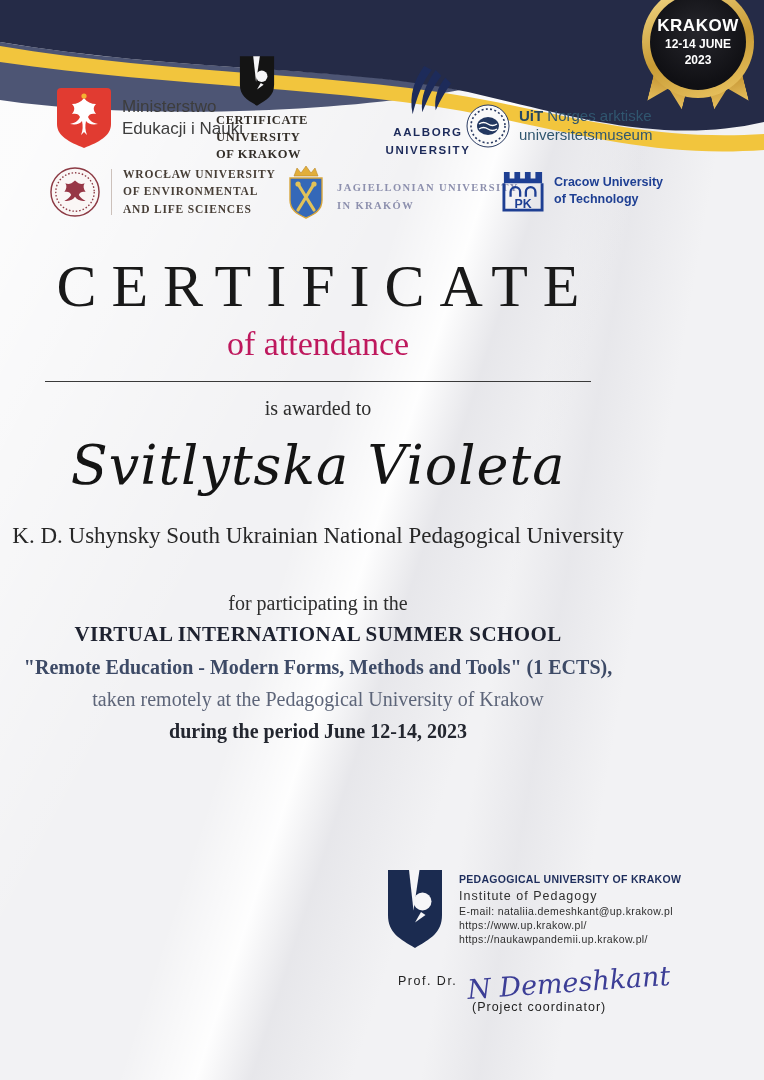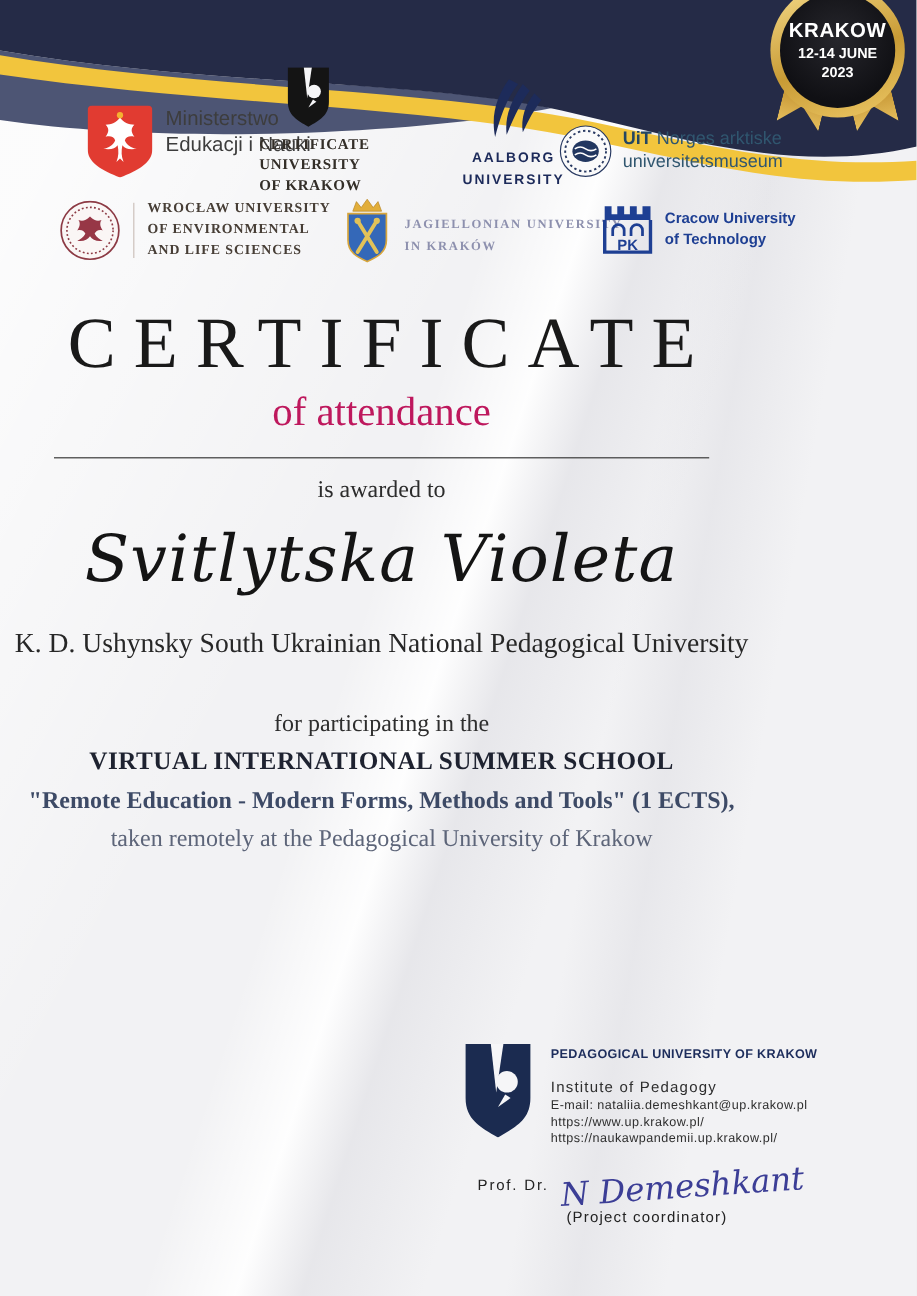--- a/index.html
+++ b/index.html
@@ -23,21 +23,21 @@
     background:linear-gradient(160deg,#f7dd8d,#c89b35 55%,#eec967);display:flex;align-items:center;justify-content:center;}
   .badge .disc{width:96px;height:96px;border-radius:50%;background:radial-gradient(circle at 50% 40%,#26262c,#101014 70%);
     display:flex;flex-direction:column;align-items:center;justify-content:center;color:#fff;
     font-family:"Liberation Sans",sans-serif;text-align:center;line-height:1.15;}
   .badge .b1{font-size:17px;font-weight:bold;letter-spacing:.5px;}
   .badge .b2{font-size:12px;font-weight:bold;margin-top:2px;}
   .badge .b3{font-size:12px;font-weight:bold;margin-top:2px;}
 
   
   .logo-item{position:absolute;display:flex;}
-  .ministry{left:62px;top:88px;padding-left:11px;}
+  .ministry{left:46px;top:88px;align-items:center;padding-left:11px;}
   .ministry .txt{margin-left:11px;font-family:"Liberation Sans",sans-serif;font-size:17px;color:#3d3d3d;line-height:1.3;}
   .pedagogical{left:216px;top:56px;flex-direction:column;}
   .pedagogical .shield{margin-left:22px;}
   .pedagogical .txt{margin-top:6px;font-size:12.5px;font-weight:bold;color:#332e28;letter-spacing:.6px;line-height:1.35;}
   .aalborg{left:380px;top:66px;flex-direction:column;align-items:center;width:96px;}
   .aalborg .txt{margin-top:4px;font-family:"Liberation Sans",sans-serif;font-size:11.5px;font-weight:bold;
     color:#1c2a5a;letter-spacing:1.6px;line-height:1.55;text-align:center;}
   .uit{left:466px;top:104px;align-items:center;}
   .uit .txt{margin-left:9px;font-family:"Liberation Sans",sans-serif;font-size:15px;color:#30566f;line-height:1.25;}
   .uit .txt b{font-weight:bold;color:#244662;}
@@ -61,21 +61,21 @@
   .event{font-size:21px;font-weight:bold;color:#1e2230;margin-top:7px;letter-spacing:.4px;}
   .topic{font-size:20px;font-weight:bold;color:#3d4a66;margin-top:9px;}
   .loc{font-size:20px;color:#5d6579;margin-top:9px;}
   .period{font-size:20px;font-weight:bold;color:#23262f;margin-top:9px;}
 
   
   .footer{position:absolute;left:384px;top:870px;font-family:"Liberation Sans",sans-serif;}
   .footer-top{display:flex;}
   .f-col{margin-left:13px;padding-top:3px;}
   .f-org{font-size:10.5px;font-weight:bold;color:#1d2d5c;letter-spacing:.3px;}
-  .f-inst{font-size:12.5px;color:#2e2e2e;letter-spacing:1px;margin-top:14px;}
+  .f-inst{font-size:12.5px;color:#2e2e2e;letter-spacing:1px;margin-top:4px;}
   .f-line{font-size:10.5px;color:#2e2e2e;letter-spacing:.4px;margin-top:2px;}
   .signer{display:flex;align-items:flex-end;margin-top:19px;margin-left:14px;}
   .s-title{font-size:12.5px;color:#222;letter-spacing:1.5px;margin-bottom:10px;}
   .s-sig{font-family:"DejaVu Serif",cursive;font-style:italic;font-size:27px;color:#3c3e96;margin-left:10px;transform:rotate(-4deg);}
   .s-role{font-size:12.5px;color:#222;letter-spacing:1px;margin-left:88px;margin-top:2px;}
 </style>
 </head>
 <body>
 
 <div class="page">
@@ -195,20 +195,21 @@
     <div class="title">CERTIFICATE</div>
     <div class="subtitle">of attendance</div>
     <div class="rule"></div>
     <div class="awarded">is awarded to</div>
     <div class="name">Svitlytska Violeta</div>
     <div class="affil">K. D. Ushynsky South Ukrainian National Pedagogical University</div>
     <div class="intro">for participating in the</div>
     <div class="event">VIRTUAL INTERNATIONAL SUMMER SCHOOL</div>
     <div class="topic">"Remote Education - Modern Forms, Methods and Tools" (1 ECTS),</div>
     <div class="loc">taken remotely at the Pedagogical University of Krakow</div>
+    <div class="period">during the period June 12-14, 2023</div>
   </div>
 
   <div class="footer">
     <div class="footer-top">
       <svg width="62" height="78" viewBox="0 0 40 52">
         <path d="M2,0 H38 V30 C38,42 30,46 20,52 C10,46 2,42 2,30 Z" fill="#1b2b50"></path>
         <path d="M16,0 L23,0 L19,27 Z" fill="#f6f6f8"></path>
         <circle cx="25" cy="21" r="6" fill="#f6f6f8"></circle>
         <path d="M24,28 L20,35 L27,30 Z" fill="#f6f6f8"></path>
       </svg>

